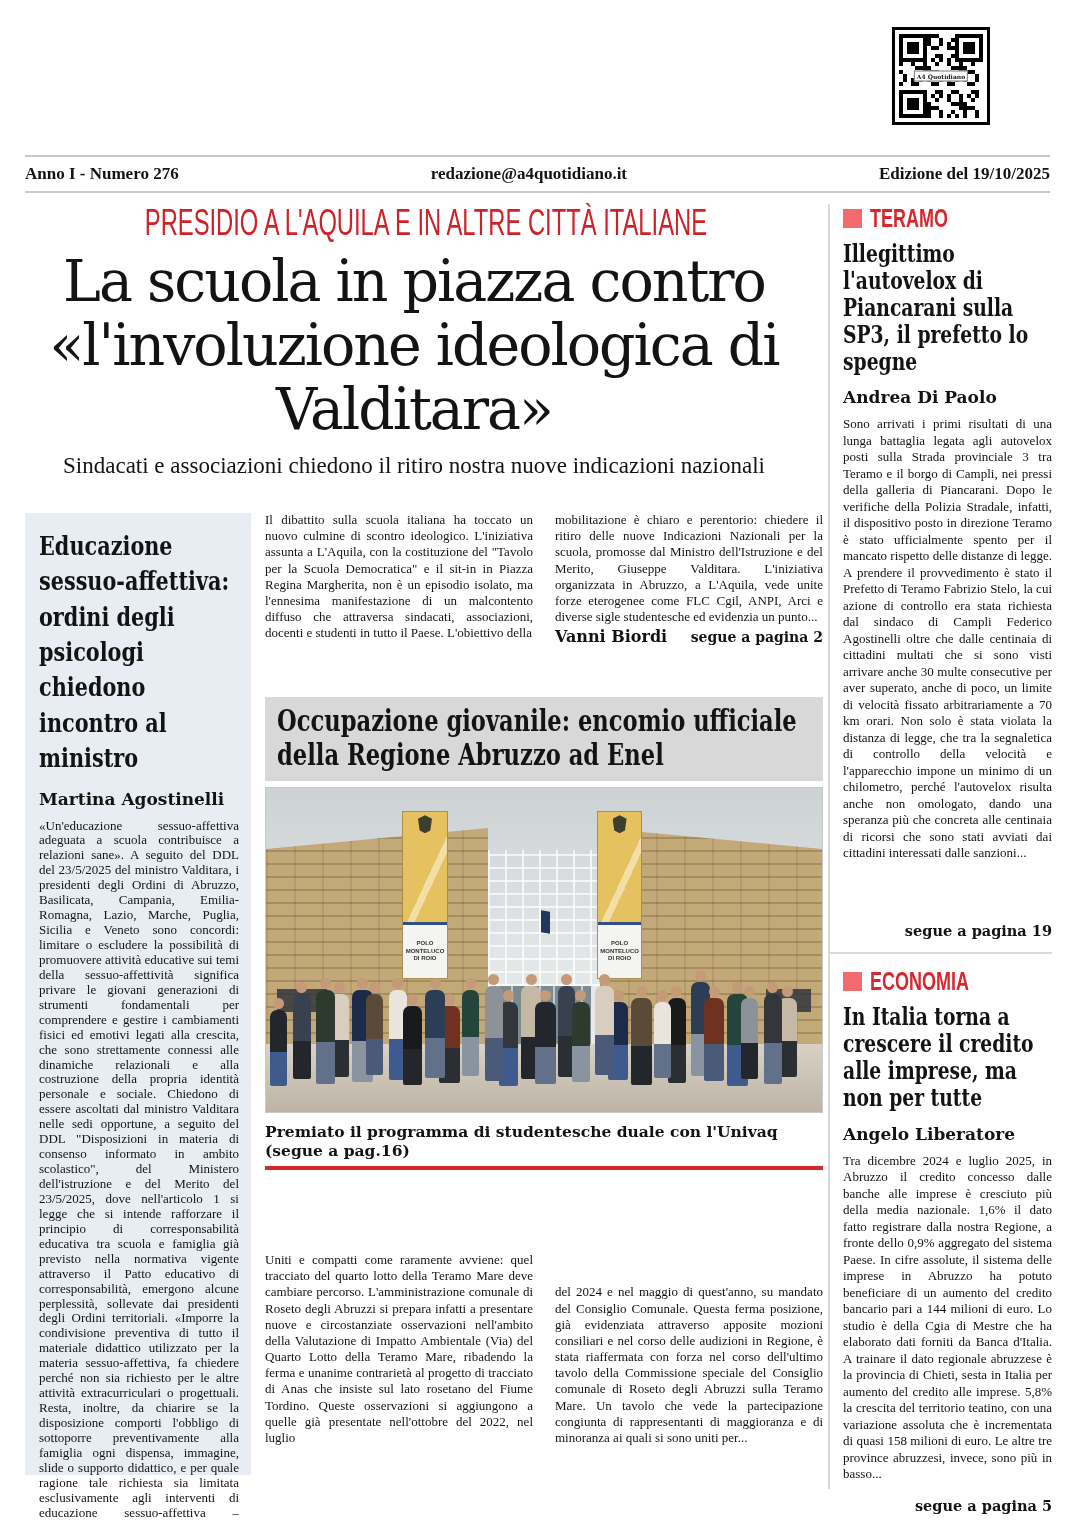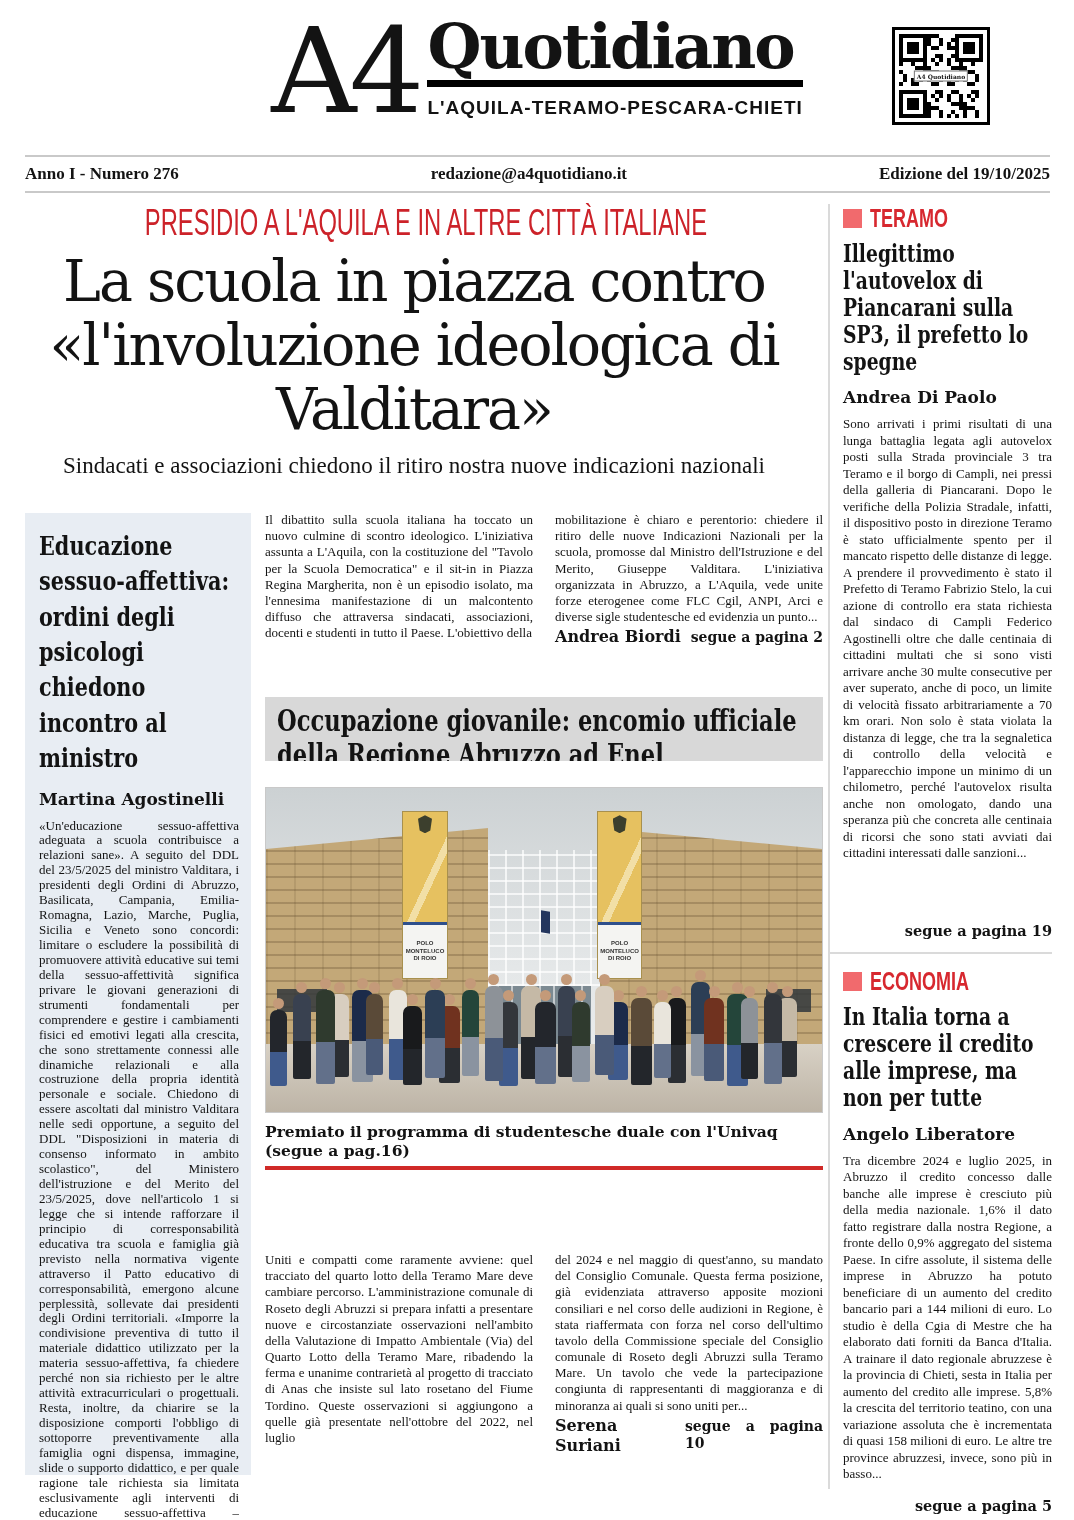--- a/index.html
+++ b/index.html
@@ -32,26 +32,26 @@
   
   .sidebar { position:absolute; left:25px; top:513px; width:226px; height:962px; background:var(--c-sidebar_bg,#e8edf3); padding:16px 12px 10px 14px; }
   .sidebar-title { font-family:"DejaVu Serif", serif; font-weight:bold; font-size:26px; line-height:1.36; width:125%; transform:scaleX(0.8); transform-origin:left top; }
   .byline { font-family:"DejaVu Serif", serif; font-weight:bold; font-size:17px; margin-top:12px; }
   .sidebar-body { margin-top:10px; font-size:13px; line-height:1.15; text-align:justify; height:738px; overflow:hidden; }
   .continuation { font-family:"DejaVu Serif", serif; text-align:right; font-weight:bold; font-size:14.5px; margin-top:6px; }
   
   .cols { position:absolute; left:265px; width:558px; display:flex; gap:22px; }
   .cols .col { flex:1; font-size:13px; line-height:1.245; text-align:justify; }
   .intro-cols { top:512px; }
-  .story-cols { top:1252px; }
+  .story-cols { top:1252px;align-items:flex-end; }
   .author-row { display:flex; justify-content:space-between; align-items:baseline; margin-top:2px; }
   .author-row .a { font-family:"DejaVu Serif", serif; font-weight:bold; font-size:16px; }
   .author-row .c { font-family:"DejaVu Serif", serif; font-weight:bold; font-size:14px; }
   
-  .grey-block { position:absolute; left:265px; top:697px; width:558px; height:64px; background:var(--c-headline_block_bg,#d8d8d8); padding:8px 12px; overflow:hidden; }
+  .grey-block { position:absolute; left:265px; top:697px; width:558px; height:84px; background:var(--c-headline_block_bg,#d8d8d8); padding:8px 12px; overflow:hidden; }
   .grey-block-inner { font-family:"DejaVu Serif", serif; font-weight:bold; font-size:29px; line-height:1.16; width:128%; transform:scaleX(0.78); transform-origin:left top; }
   
   .photo { position:absolute; left:265px; top:787px; width:558px; height:326px; overflow:hidden; border:1px solid #c9c9c9; background:linear-gradient(180deg,#ccd1d3 0%,#e4e7e8 55%,#eceeee 100%); }
   .wing { position:absolute; top:8%; height:72%; background-color:#c3a878;
     background-image:repeating-linear-gradient(0deg, rgba(88,68,38,.28) 0 2px, transparent 2px 13px),
                      repeating-linear-gradient(90deg, rgba(88,68,38,.14) 0 2px, transparent 2px 28px); }
   .wing-left { left:0; width:40%; clip-path:polygon(0 15%, 100% 6%, 100% 100%, 0 100%); }
   .wing-right { right:0; width:40%; clip-path:polygon(0 6%, 100% 15%, 100% 100%, 0 100%); }
   .atrium { position:absolute; left:40%; top:19%; width:20%; height:42%;
     background:linear-gradient(180deg,#b9c7d0,#9cb0bc);
@@ -86,28 +86,20 @@
   .rc-author { font-family:"DejaVu Serif", serif; font-weight:bold; font-size:17px; margin-top:12px; }
   .rc-body { margin-top:9px; font-size:13px; line-height:1.27; text-align:justify; overflow:hidden; }
   .rc-body-1 { height:500px; } .rc-body-2 { height:338px; }
   .rc-divider { border-top:2px solid #dadada; margin:13px 0 13px -13px; }
 </style>
 </head>
 <body>
 
 <div class="page">
 
-  <div class="masthead">
-    <div class="logo-a4">A4</div>
-    <div class="logo-right">
-      <div class="logo-name">Quotidiano</div>
-      <div class="logo-rule"></div>
-      <div class="logo-subtitle">L'AQUILA-TERAMO-PESCARA-CHIETI</div>
-    </div>
-  </div>
 
   <div class="qr">
     <div class="qr-grid">
         <div style="background: rgb(0, 0, 0);"></div>
         <div style="background: rgb(0, 0, 0);"></div>
         <div style="background: rgb(0, 0, 0);"></div>
         <div style="background: rgb(0, 0, 0);"></div>
         <div style="background: rgb(0, 0, 0);"></div>
         <div style="background: rgb(0, 0, 0);"></div>
         <div style="background: rgb(0, 0, 0);"></div>
@@ -566,21 +558,21 @@
     <div class="byline">Martina Agostinelli</div>
     <div class="sidebar-body">«Un'educazione sessuo-affettiva adeguata a scuola contribuisce a relazioni sane». A seguito del DDL del 23/5/2025 del ministro Valditara, i presidenti degli Ordini di Abruzzo, Basilicata, Campania, Emilia-Romagna, Lazio, Marche, Puglia, Sicilia e Veneto sono concordi: limitare o escludere la possibilità di promuovere attività educative sui temi della sessuo-affettività significa privare le giovani generazioni di strumenti fondamentali per comprendere e gestire i cambiamenti fisici ed emotivi legati alla crescita, che sono strettamente connessi alle dinamiche relazionali e alla costruzione della propria identità personale e sociale. Chiedono di essere ascoltati dal ministro Valditara nelle sedi opportune, a seguito del DDL "Disposizioni in materia di consenso informato in ambito scolastico", del Ministero dell'istruzione e del Merito del 23/5/2025, dove nell'articolo 1 si legge che si intende rafforzare il principio di corresponsabilità educativa tra scuola e famiglia già previsto nella normativa vigente attraverso il Patto educativo di corresponsabilità, emergono alcune perplessità, sollevate dai presidenti degli Ordini territoriali. «Imporre la condivisione preventiva di tutto il materiale didattico utilizzato per la materia sessuo-affettiva, fa chiedere perché non sia richiesto per le altre attività extracurriculari o progettuali. Resta, inoltre, da chiarire se la disposizione comporti l'obbligo di sottoporre preventivamente alla famiglia ogni dispensa, immagine, slide o supporto didattico, e per quale ragione tale richiesta sia limitata esclusivamente agli interventi di educazione sessuo-affettiva – scrivono in una nota –. Il comma 4 dello stesso articolo del DDL, inoltre, introduce una disposizione che esclude in ogni caso, per la scuola dell'infanzia e per la scuola primaria, la possibilità di realizzare attività didattiche e progettuali aventi a oggetto temi attinenti. Il 18 settembre 2025, un emendamento presentato dall'On. Giorgia Latini (n. 1.41) ha proposto di estendere tale divieto anche alla scuola secondaria di primo grado». «La letteratura scientifica e le principali istituzioni e organizzazioni internazionali (OMS, 2010; Unesco, 2018; Parlamento Europeo, 2022) concordano nel ritenere che la sessualità...</div>
 
   </div>
 
   <div class="cols intro-cols">
     <div class="col">Il dibattito sulla scuola italiana ha toccato un nuovo culmine di scontro ideologico. L'iniziativa assunta a L'Aquila, con la costituzione del "Tavolo per la Scuola Democratica" e il sit-in in Piazza Regina Margherita, non è un episodio isolato, ma l'ennesima manifestazione di un malcontento diffuso che attraversa sindacati, associazioni, docenti e studenti in tutto il Paese. L'obiettivo della</div>
     <div class="col">
       <span>mobilitazione è chiaro e perentorio: chiedere il ritiro delle nuove Indicazioni Nazionali per la scuola, promosse dal Ministro dell'Istruzione e del Merito, Giuseppe Valditara. L'iniziativa organizzata in Abruzzo, a L'Aquila, vede unite forze eterogenee come FLC Cgil, ANPI, Arci e diverse sigle studentesche ed evidenzia un punto...</span>
       <div class="author-row">
-        <span class="a">Andrea Biordi</span>
+        <span class="a">Vanni Biordi</span>
         <span class="c">segue a pagina 2</span>
       </div>
     </div>
   </div>
 
   <div class="grey-block">
     <div class="grey-block-inner">Occupazione giovanile: encomio ufficiale della Regione Abruzzo ad Enel</div>
   </div>
 
   <div class="photo">
@@ -722,24 +714,20 @@
 
   <div class="caption">
     <span>Premiato il programma di studentesche duale con l'Univaq (segue a pag.16)</span>
     <div class="caption-bar"></div>
   </div>
 
   <div class="cols story-cols">
     <div class="col">Uniti e compatti come raramente avviene: quel tracciato del quarto lotto della Teramo Mare deve cambiare percorso. L'amministrazione comunale di Roseto degli Abruzzi si prepara infatti a presentare nuove e circostanziate osservazioni nell'ambito della Valutazione di Impatto Ambientale (Via) del Quarto Lotto della Teramo Mare, ribadendo la ferma e unanime contrarietà al progetto di tracciato di Anas che insiste sul lato rosetano del Fiume Tordino. Queste osservazioni si aggiungono a quelle già presentate nell'ottobre del 2022, nel luglio</div>
     <div class="col">
       <span>del 2024 e nel maggio di quest'anno, su mandato del Consiglio Comunale. Questa ferma posizione, già evidenziata attraverso apposite mozioni consiliari e nel corso delle audizioni in Regione, è stata riaffermata con forza nel corso dell'ultimo tavolo della Commissione speciale del Consiglio comunale di Roseto degli Abruzzi sulla Teramo Mare. Un tavolo che vede la partecipazione congiunta di rappresentanti di maggioranza e di minoranza ai quali si sono uniti per...</span>
-      <div class="author-row">
-        <span class="a">Serena Suriani</span>
-        <span class="c">segue a pagina 10</span>
-      </div>
     </div>
   </div>
 
   <div class="right-col">
 
     <div>
       <div class="section-header">
         <div class="section-marker"></div>
         <div class="section-label">TERAMO</div>
       </div>

